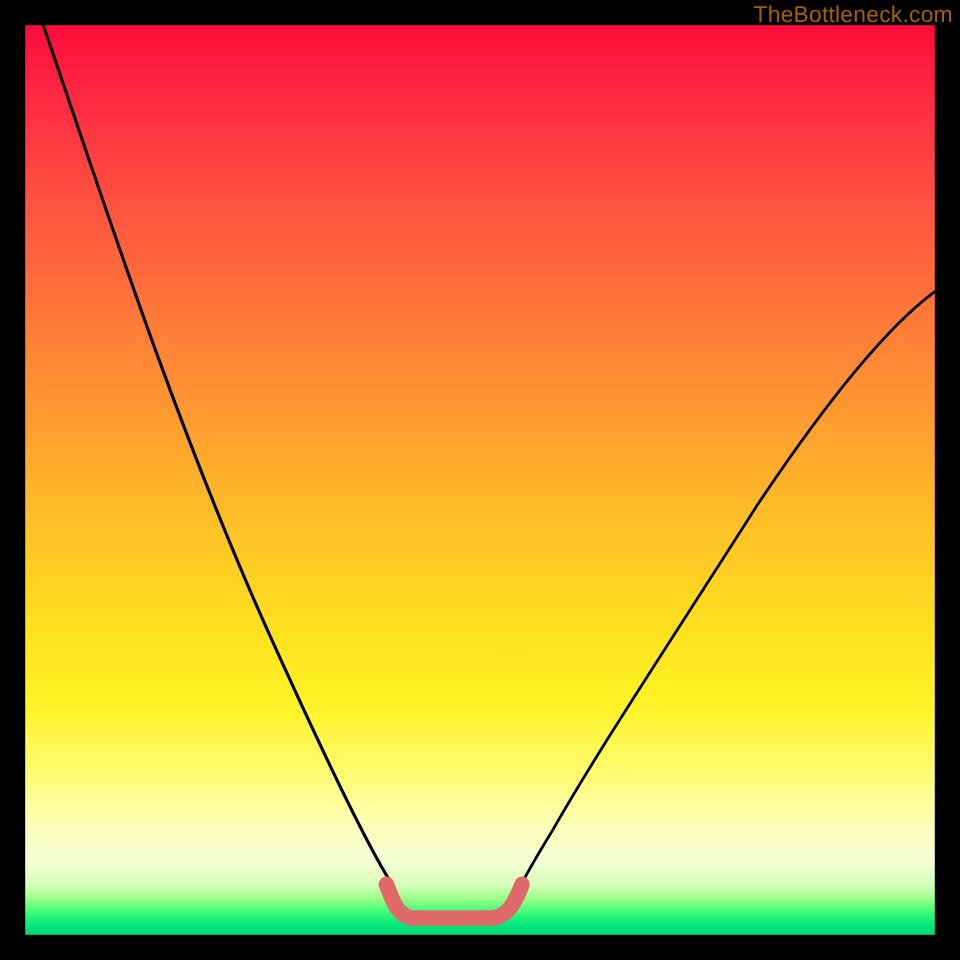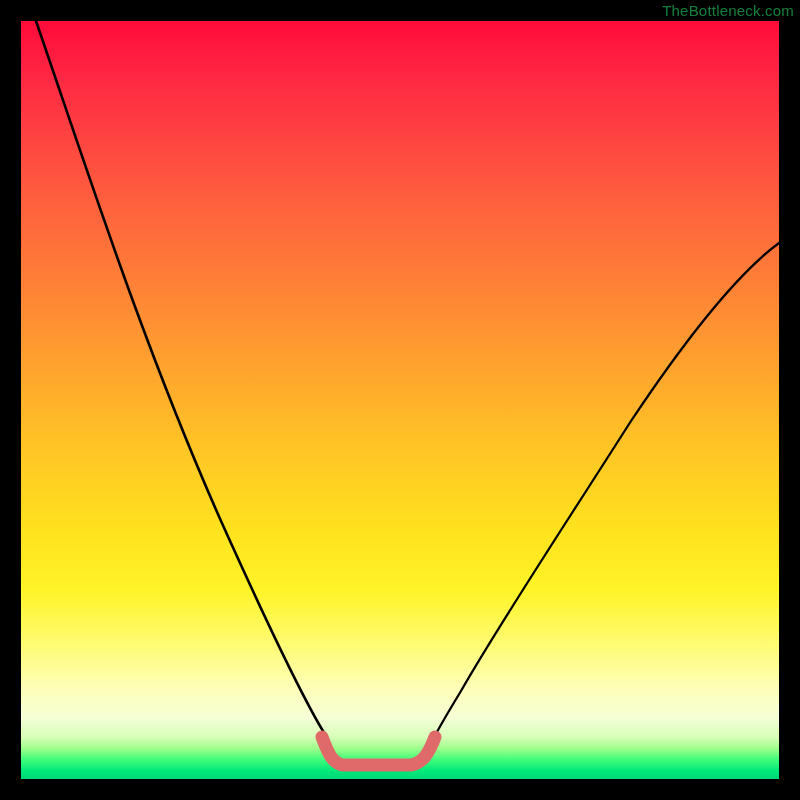--- a/index.html
+++ b/index.html
@@ -46,22 +46,22 @@
     position: absolute;
     left: 0;
     top: 0;
     width: 758px;
     height: 758px;
   }
   .watermark {
     position: absolute;
     top: 2px;
     right: 6px;
-    color: #15803d;
-    font-size: 15px;
+    color: #a16207;
+    font-size: 19px;
     letter-spacing: 0.2px;
     user-select: none;
   }
 </style>
 </head>
 <body>
 
 <div class="frame">
   <div class="plot-area">
     <svg class="curves" viewBox="0 0 758 758" preserveAspectRatio="none">

